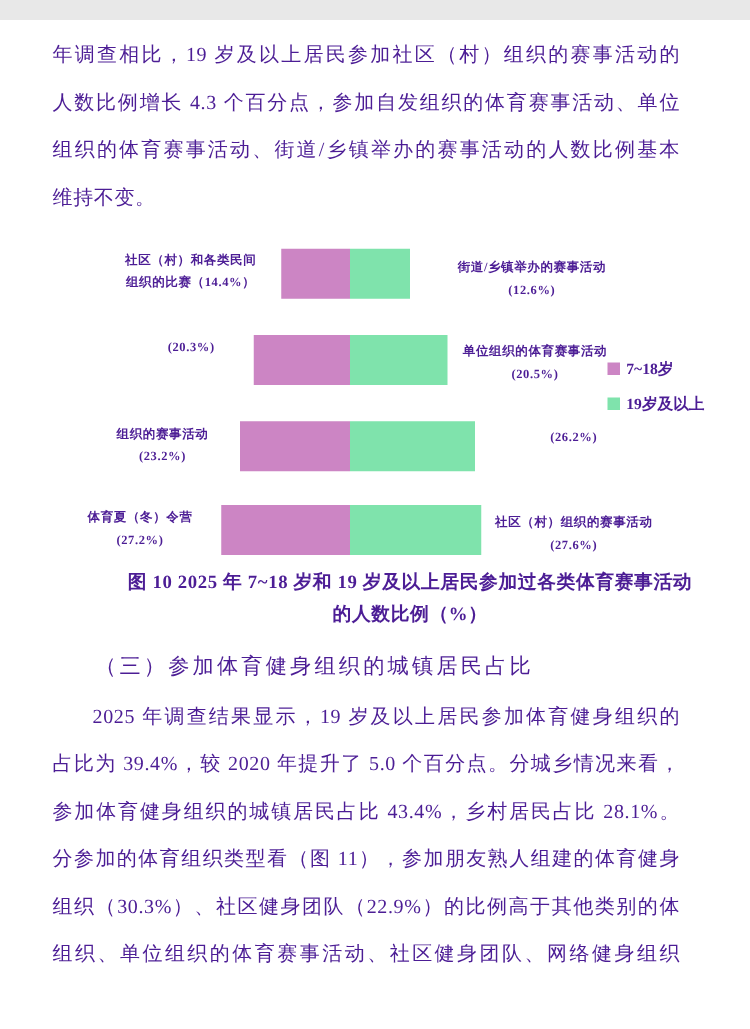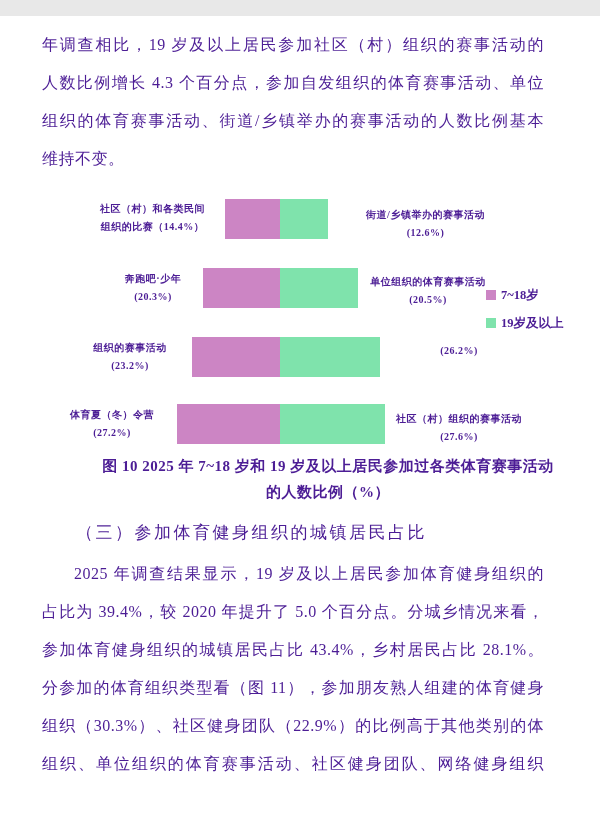--- a/index.html
+++ b/index.html
@@ -43,21 +43,20 @@
       <div>组织的比赛（14.4%）</div>
     </div>
     <div class="bar pink" style="top: 183px; background: rgb(204, 133, 196); width: 55px;"></div>
     <div class="bar green" style="top: 183px; background: rgb(127, 227, 172); width: 48px;"></div>
     <div class="blabel" style="left:338px;top:190px;width:175px">
       <div>街道/乡镇举办的赛事活动</div>
       <div>(12.6%)</div>
     </div>
 
     <div class="blabel" style="left:73px;top:254px;width:160px">
-      <div>奔跑吧·少年</div>
       <div>(20.3%)</div>
     </div>
     <div class="bar pink" style="top: 252px; background: rgb(204, 133, 196); width: 77px;"></div>
     <div class="bar green" style="top: 252px; background: rgb(127, 227, 172); width: 78px;"></div>
     <div class="blabel" style="left:343px;top:257px;width:170px">
       <div>单位组织的体育赛事活动</div>
       <div>(20.5%)</div>
     </div>
 
     <div class="legend-item" style="top:271px">

